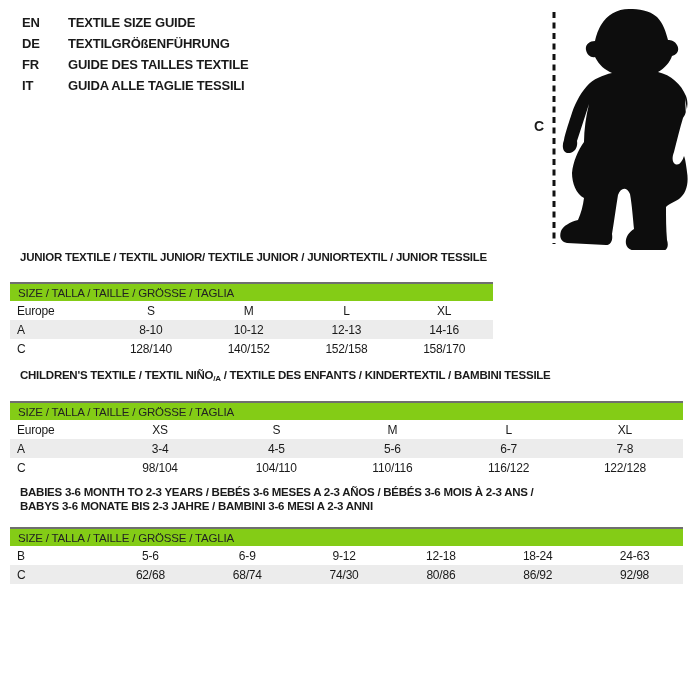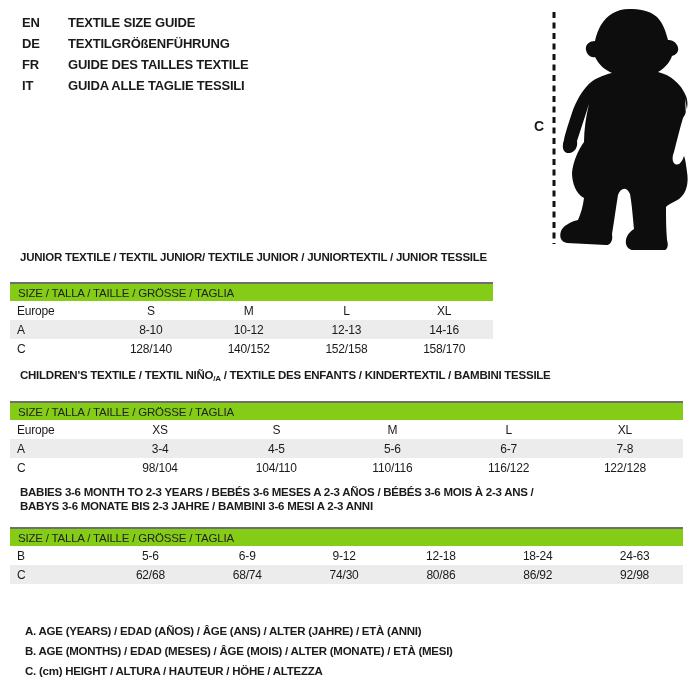--- a/index.html
+++ b/index.html
@@ -259,19 +259,14 @@
         <td>68/74</td>
         <td>74/30</td>
         <td>80/86</td>
         <td>86/92</td>
         <td>92/98</td>
       </tr>
     </tbody>
       </table>
   </section>
 
-  <footer class="notes">
-    <div class="note-line">A. AGE (YEARS) / EDAD (AÑOS) / ÂGE (ANS) / ALTER (JAHRE) / ETÀ (ANNI)</div>
-    <div class="note-line">B. AGE (MONTHS) / EDAD (MESES) / ÂGE (MOIS) / ALTER (MONATE) / ETÀ (MESI)</div>
-    <div class="note-line">C. (cm) HEIGHT / ALTURA / HAUTEUR / HÖHE / ALTEZZA</div>
-  </footer>
 
 </div>
 
 </body></html>

